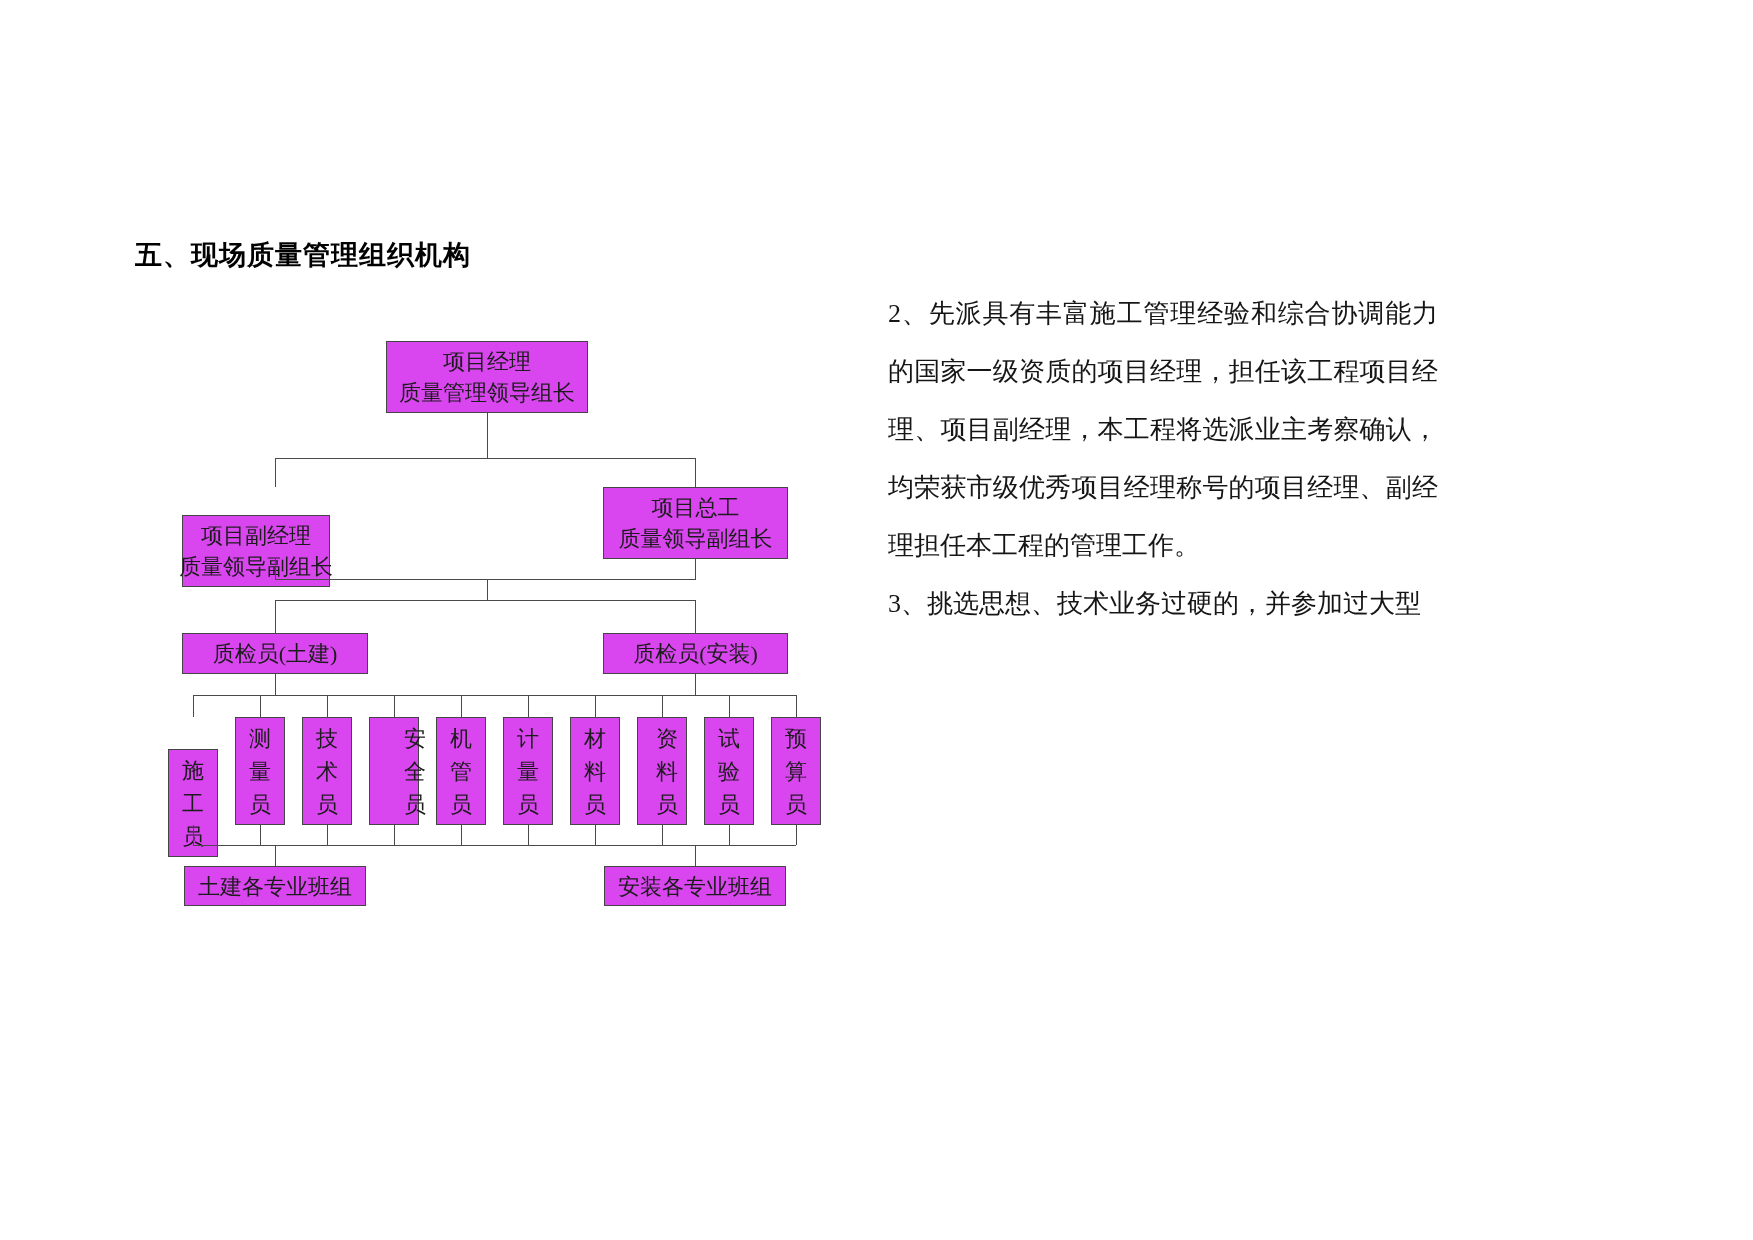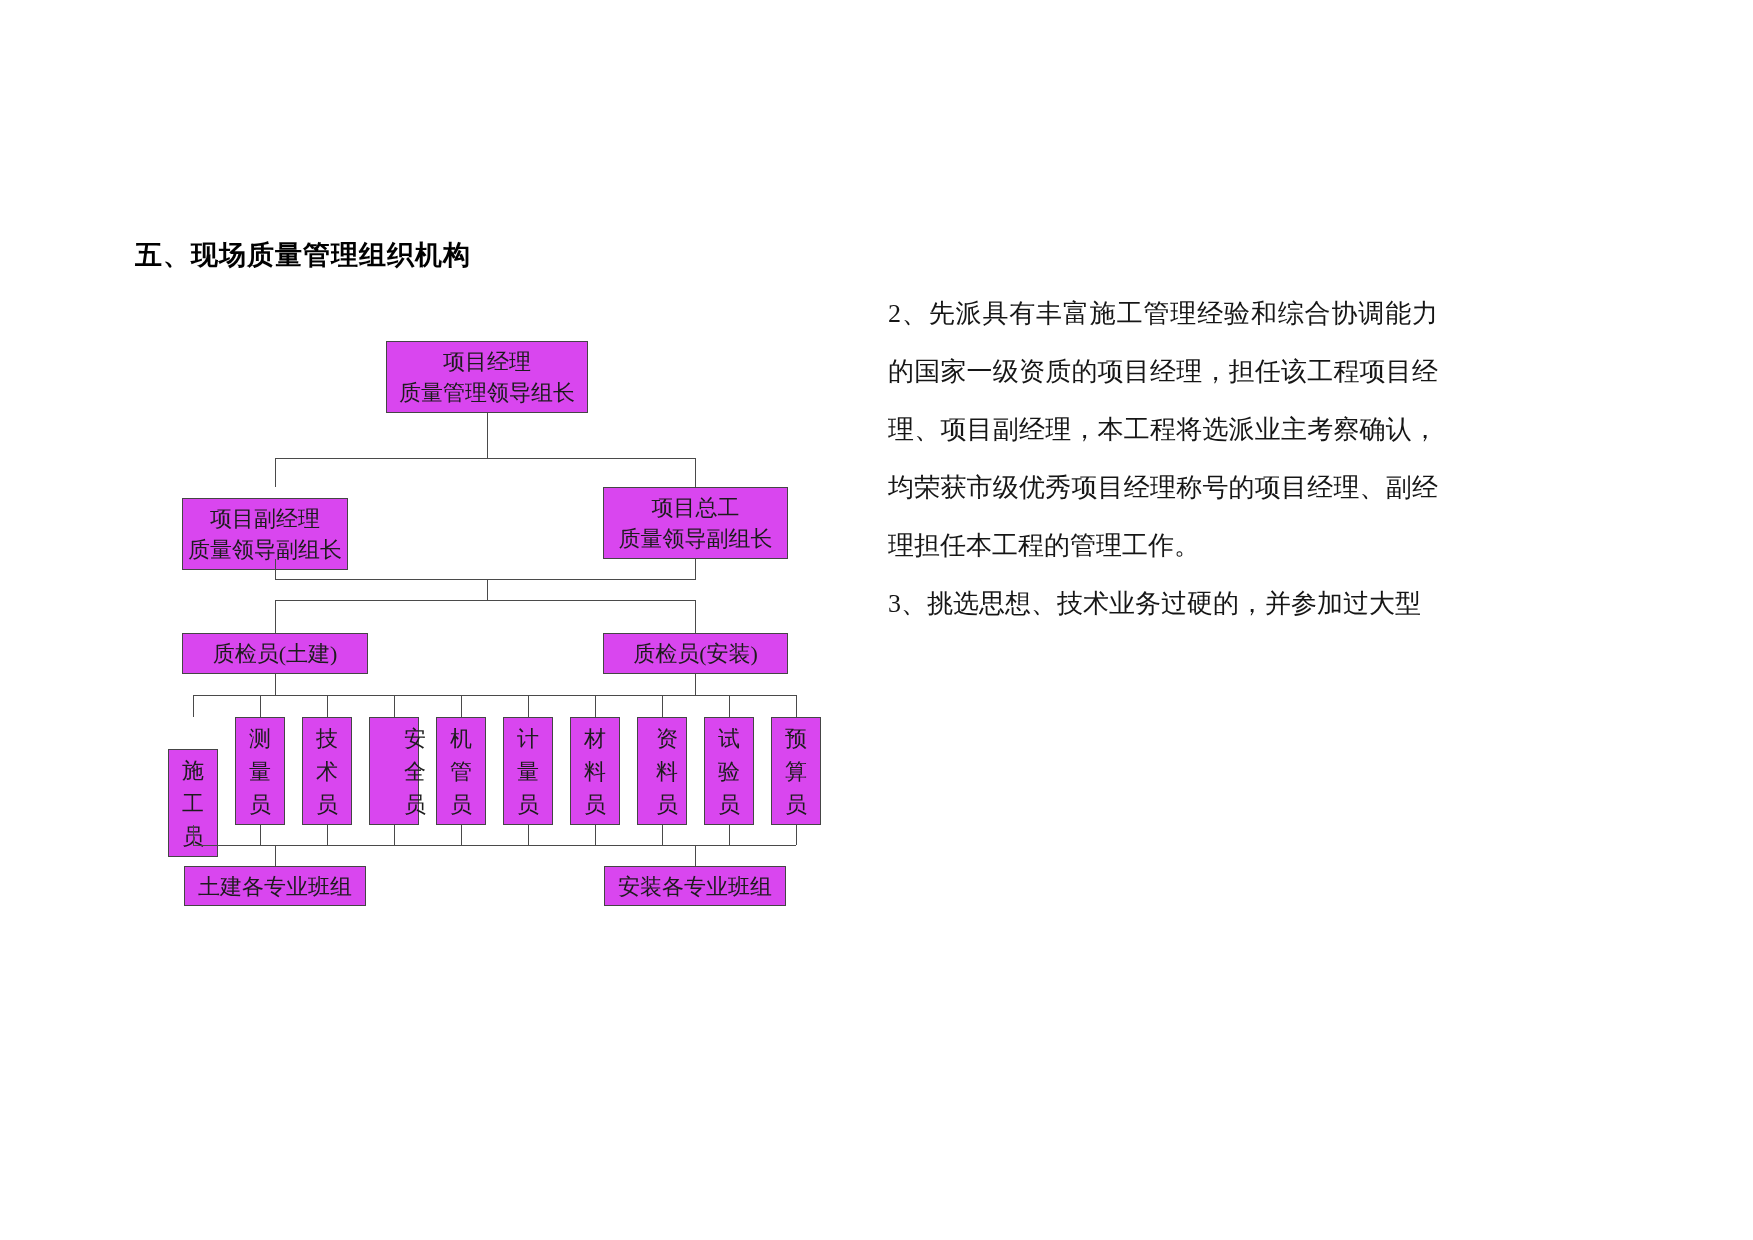--- a/index.html
+++ b/index.html
@@ -48,21 +48,21 @@
 
   <div class="heading">五、现场质量管理组织机构</div>
 
   <div>
 
     <div class="box" style="left:386px;top:341px;width:202px;height:72px;">
       <div>项目经理</div>
       <div>质量管理领导组长</div>
     </div>
 
-    <div class="box" style="left:182px;top:498px;width:166px;height:72px;">
+    <div class="box" style="left:182px;top:515px;width:148px;height:72px;">
       <div>项目副经理</div>
       <div>质量领导副组长</div>
     </div>
     <div class="box" style="left:603px;top:487px;width:185px;height:72px;">
       <div>项目总工</div>
       <div>质量领导副组长</div>
     </div>
 
     <div class="box" style="left:182px;top:633px;width:186px;height:41px;">
       <div>质检员(土建)</div>

